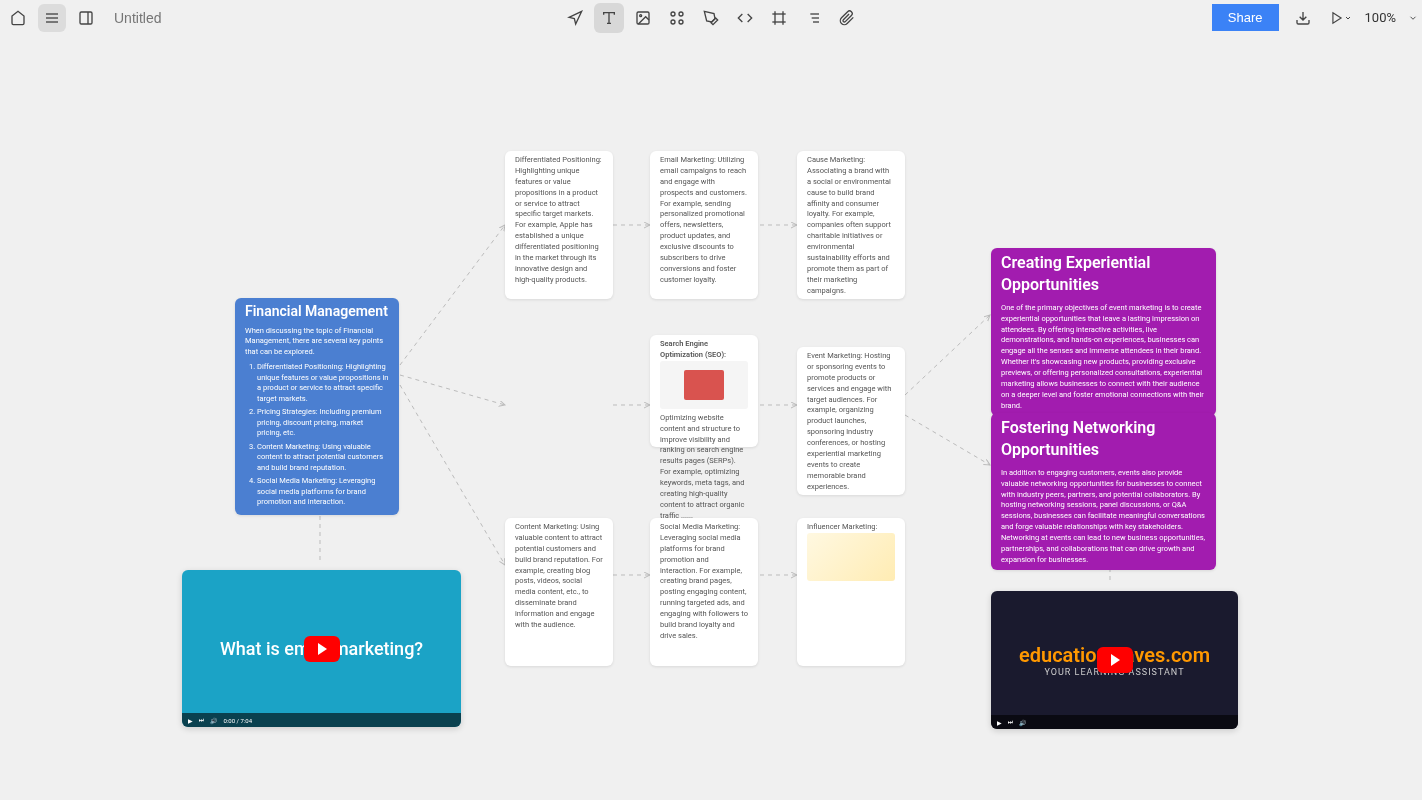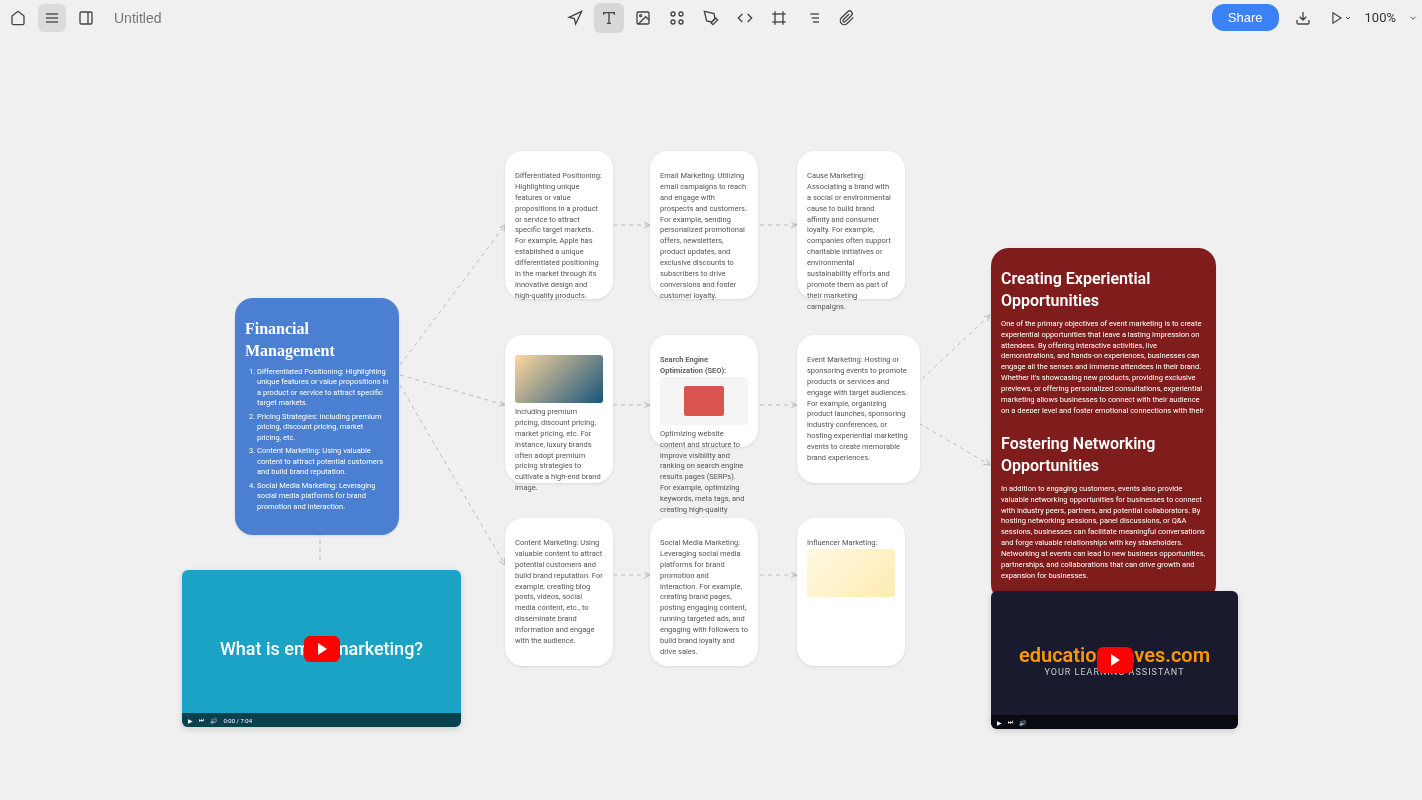--- a/index.html
+++ b/index.html
@@ -73,21 +73,21 @@
       color: #999;
       font-size: 14px;
       outline: none;
       width: 100px;
       margin-left: 8px;
     }
     .share-btn {
       background: #3b82f6;
       color: white;
       padding: 6px 16px;
-      border-radius: 12px;
+      border-radius: 0;
       font-size: 13px;
       font-weight: 500;
       border: none;
       cursor: pointer;
     }
     .zoom-label {
       font-size: 13px;
       color: #333;
       display: flex;
       align-items: center;
@@ -96,43 +96,42 @@
     .canvas {
       position: relative;
       width: 100%;
       height: calc(100% - 35px);
       background: #f0f0f0;
       overflow: hidden;
     }
     .card {
       position: absolute;
       background: white;
-      border-radius: 18px;
-      padding: 20px 10px;
+      border-radius: 6px;
+      padding: 4px 10px;
       box-shadow: 0 1px 3px rgba(0,0,0,0.1);
       font-size: 7.5px;
       line-height: 1.4;
       color: #555;
     }
     .card-coral {
-      background: #7f1d1d;
+      background: #a21caf;
       color: white;
     }
     .card-blue {
       background: #4b7fd1;
       color: white;
     }
     .card-title {
       font-size: 13px;
       font-weight: 600;
       margin-bottom: 4px;
     }
     .card-blue .card-title {
-      font-size: 16px;
-      font-family: Liberation Serif, serif;
+      font-size: 14px;
     }
     .card-coral .card-title {
       font-size: 16px;
       margin-bottom: 6px;
     }
     .card-text {
       font-size: 7.5px;
       line-height: 1.45;
     }
     .card ol {
@@ -371,48 +370,45 @@
     <line x1="613" y1="540" x2="650" y2="540" stroke="#bbb" stroke-width="1" stroke-dasharray="4 4" marker-end="url(#ah)"></line>
     <line x1="760" y1="540" x2="797" y2="540" stroke="#bbb" stroke-width="1" stroke-dasharray="4 4" marker-end="url(#ah)"></line>
     <line x1="905" y1="360" x2="990" y2="280" stroke="#bbb" stroke-width="1" stroke-dasharray="4 4" marker-end="url(#ah)"></line>
     <line x1="905" y1="380" x2="990" y2="430" stroke="#bbb" stroke-width="1" stroke-dasharray="4 4" marker-end="url(#ah)"></line>
     <line x1="320" y1="525" x2="320" y2="455" stroke="#bbb" stroke-width="1" stroke-dasharray="4 4" marker-end="url(#ah)"></line>
     <line x1="1110" y1="545" x2="1110" y2="510" stroke="#bbb" stroke-width="1" stroke-dasharray="4 4" marker-end="url(#ah)"></line>
   </svg>
 
   <div class="card card-blue" style="left:235px;top:263px;width:164px">
     <div class="card-title">Financial Management</div>
+    <div class="card-text">When discussing the topic of Financial Management, there are several key points that can be explored.</div>
     <ol>
       <li>Differentiated Positioning: Highlighting unique features or value propositions in a product or service to attract specific target markets.</li>
       <li>Pricing Strategies: Including premium pricing, discount pricing, market pricing, etc.</li>
       <li>Content Marketing: Using valuable content to attract potential customers and build brand reputation.</li>
       <li>Social Media Marketing: Leveraging social media platforms for brand promotion and interaction.</li>
     </ol>
   </div>
 
   <div class="card" style="left:505px;top:116px;width:108px;height:148px">
     <div class="card-text">Differentiated Positioning: Highlighting unique features or value propositions in a product or service to attract specific target markets. For example, Apple has established a unique differentiated positioning in the market through its innovative design and high-quality products.</div>
   </div>
   <div class="card" style="left:650px;top:116px;width:108px;height:148px">
     <div class="card-text">Email Marketing: Utilizing email campaigns to reach and engage with prospects and customers. For example, sending personalized promotional offers, newsletters, product updates, and exclusive discounts to subscribers to drive conversions and foster customer loyalty.</div>
   </div>
   <div class="card" style="left:797px;top:116px;width:108px;height:148px">
     <div class="card-text">Cause Marketing: Associating a brand with a social or environmental cause to build brand affinity and consumer loyalty. For example, companies often support charitable initiatives or environmental sustainability efforts and promote them as part of their marketing campaigns.</div>
   </div>
 
-  <div class="card" style="left:505px;top:300px;width:108px;height:148px">
-    <div class="img-placeholder colored"></div>
-    <div class="card-text">Including premium pricing, discount pricing, market pricing, etc. For instance, luxury brands often adopt premium pricing strategies to cultivate a high-end brand image.</div>
-  </div>
   <div class="card" style="left:650px;top:300px;width:108px;height:112px">
     <div class="card-text" style="font-weight:600">Search Engine Optimization (SEO):</div>
     <div class="img-placeholder red"></div>
     <div class="card-text">Optimizing website content and structure to improve visibility and ranking on search engine results pages (SERPs). For example, optimizing keywords, meta tags, and creating high-quality content to attract organic traffic ......</div>
   </div>
-  <div class="card" style="left:797px;top:300px;width:123px;height:148px">
+  <div class="card" style="left:797px;top:312px;width:108px;height:148px">
     <div class="card-text">Event Marketing: Hosting or sponsoring events to promote products or services and engage with target audiences. For example, organizing product launches, sponsoring industry conferences, or hosting experiential marketing events to create memorable brand experiences.</div>
   </div>
 
   <div class="card" style="left:505px;top:483px;width:108px;height:148px">
     <div class="card-text">Content Marketing: Using valuable content to attract potential customers and build brand reputation. For example, creating blog posts, videos, social media content, etc., to disseminate brand information and engage with the audience.</div>
   </div>
   <div class="card" style="left:650px;top:483px;width:108px;height:148px">
     <div class="card-text">Social Media Marketing: Leveraging social media platforms for brand promotion and interaction. For example, creating brand pages, posting engaging content, running targeted ads, and engaging with followers to build brand loyalty and drive sales.</div>
   </div>
   <div class="card" style="left:797px;top:483px;width:108px;height:148px">

